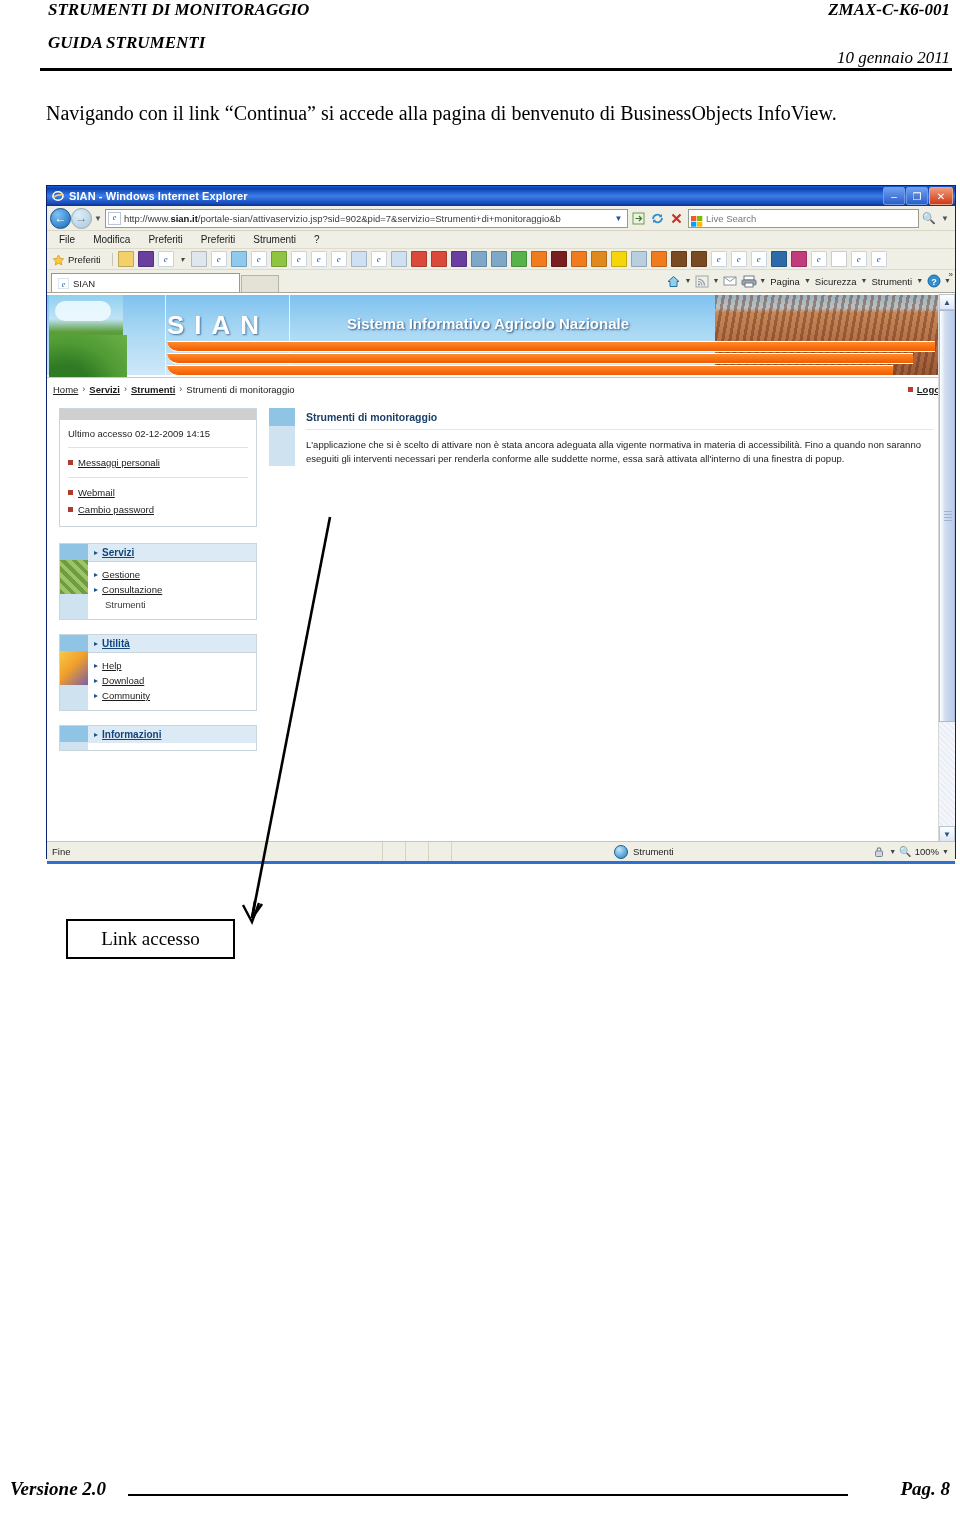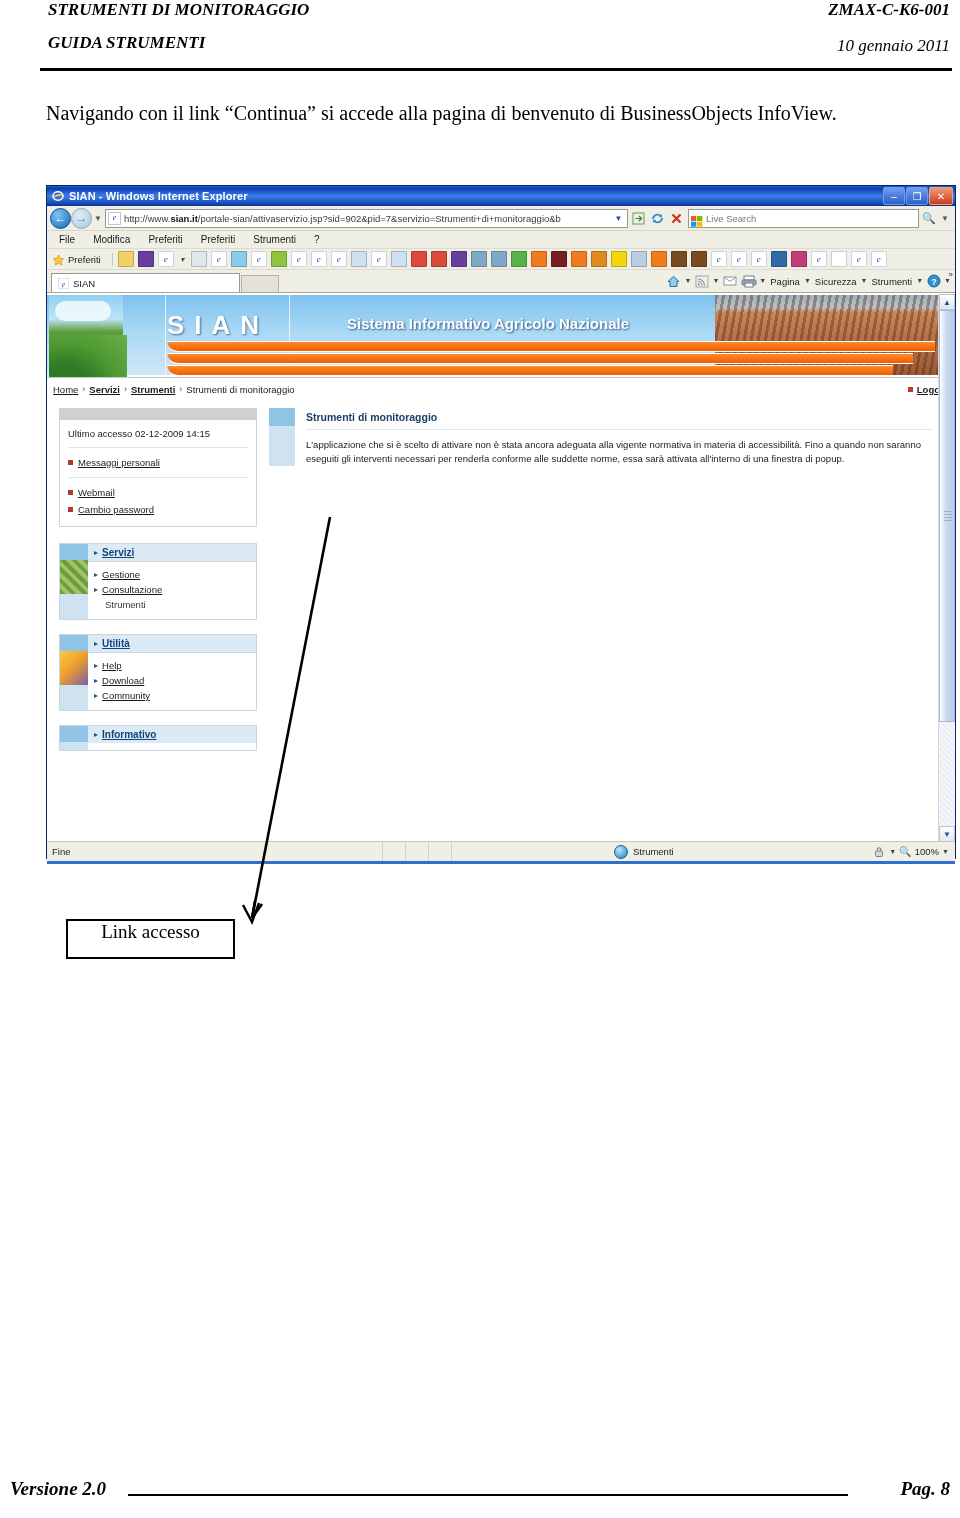--- a/index.html
+++ b/index.html
@@ -9,21 +9,21 @@
     position:relative;overflow:hidden;
   }
 
   
   .doc-header{position:absolute;left:0;top:0;width:960px;height:78px;}
   .hdr-left{position:absolute;left:48px;font-style:italic;font-weight:bold;font-family:"Liberation Serif",serif;color:#000;}
   .hdr-right{position:absolute;right:10px;font-style:italic;font-weight:bold;font-family:"Liberation Serif",serif;color:#000;text-align:right;}
   #hdr-title{top:0px;font-size:17px;}
   #hdr-code{top:0px;font-size:17px;}
   #hdr-sub{top:33px;font-size:17px;}
-  #hdr-date{top:36px;font-size:17px;font-weight:normal;}
+  #hdr-date{top:48px;font-size:17px;font-weight:normal;}
   .hdr-rule{position:absolute;left:40px;top:68px;width:912px;height:3px;background:#000;}
 
   
   .intro{position:absolute;left:46px;top:98px;width:880px;font-size:20px;line-height:30px;color:#000;text-align:justify;}
 
   
   .browser{position:absolute;left:46px;top:185px;width:908px;height:672px;border:1px solid #0a246a;background:#e8e6d9;}
 
   
   .titlebar{position:relative;height:20px;
@@ -190,21 +190,21 @@
   .sb-globe{width:12px;height:12px;border-radius:50%;
     background:radial-gradient(circle at 35% 30%,#bfe6ff,#1f7fc0);border:1px solid #15608f;}
   .sb-right{margin-left:auto;display:flex;align-items:center;gap:3px;padding-right:6px;}
   .sb-lock{width:14px;height:13px;display:flex;align-items:center;justify-content:center;}
   .sb-zoom{display:flex;align-items:center;gap:3px;}
   .sb-cc{font-size:7px;color:#444;}
   .browser-foot{height:3px;background:#2f6fd0;}
 
   
   .anno-box{position:absolute;left:66px;top:919px;width:165px;height:36px;border:2px solid #000;background:#fff;
-    display:flex;justify-content:center;}
+    display:flex;align-items:center;justify-content:center;}
   .anno-box span{font-family:"Liberation Serif",serif;font-size:19px;color:#000;}
   .anno-svg{position:absolute;left:0;top:0;width:960px;height:1518px;pointer-events:none;}
 
   
   .doc-footer{position:absolute;left:0;bottom:18px;width:960px;height:26px;}
   .ft-left{position:absolute;left:10px;bottom:0;font-family:"Liberation Serif",serif;font-style:italic;
     font-weight:bold;font-size:19px;color:#000;}
   .ft-right{position:absolute;right:10px;bottom:0;font-family:"Liberation Serif",serif;font-style:italic;
     font-weight:bold;font-size:19px;color:#000;}
   .ft-rule{position:absolute;left:128px;right:112px;bottom:4px;height:2px;background:#000;}
@@ -508,21 +508,21 @@
           </div>
         </div>
 
         <div class="mpanel">
           <div class="mstrip" style="height:24px;">
             <div class="sw-top"></div>
           </div>
           <div class="mbody">
             <div class="mhead" style="border-bottom:none;">
               <span class="ar">▸</span>
-              <a>Informativo</a>
+              <a>Informazioni</a>
             </div>
           </div>
         </div>
       </div>
 
       <div class="maincol">
         <div class="mc-wrap">
           <div class="mc-strip">
             <div class="t"></div>
           </div>

